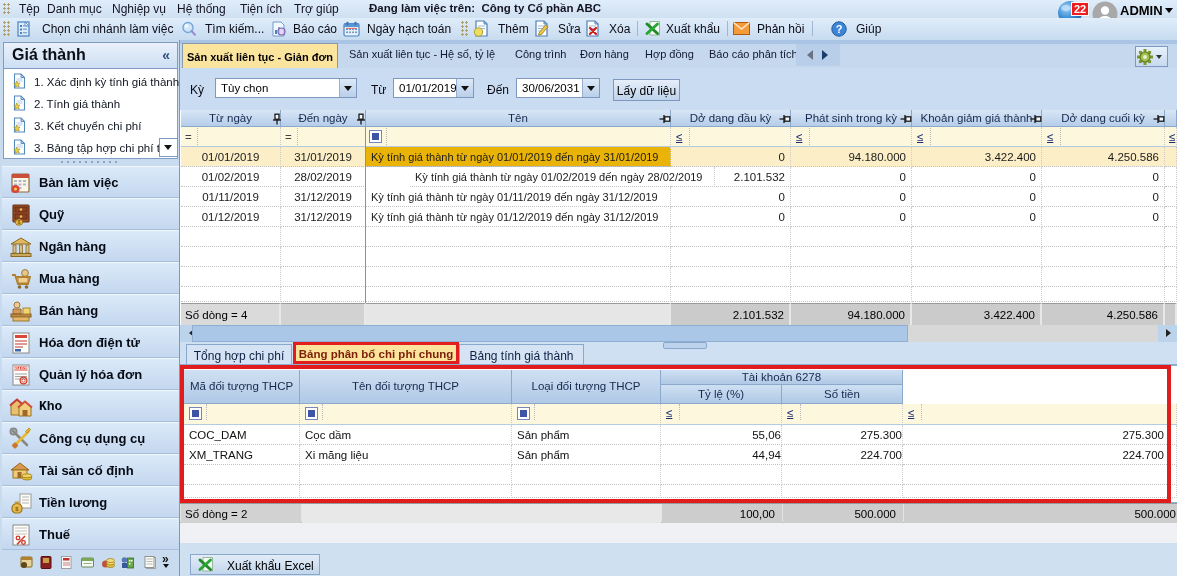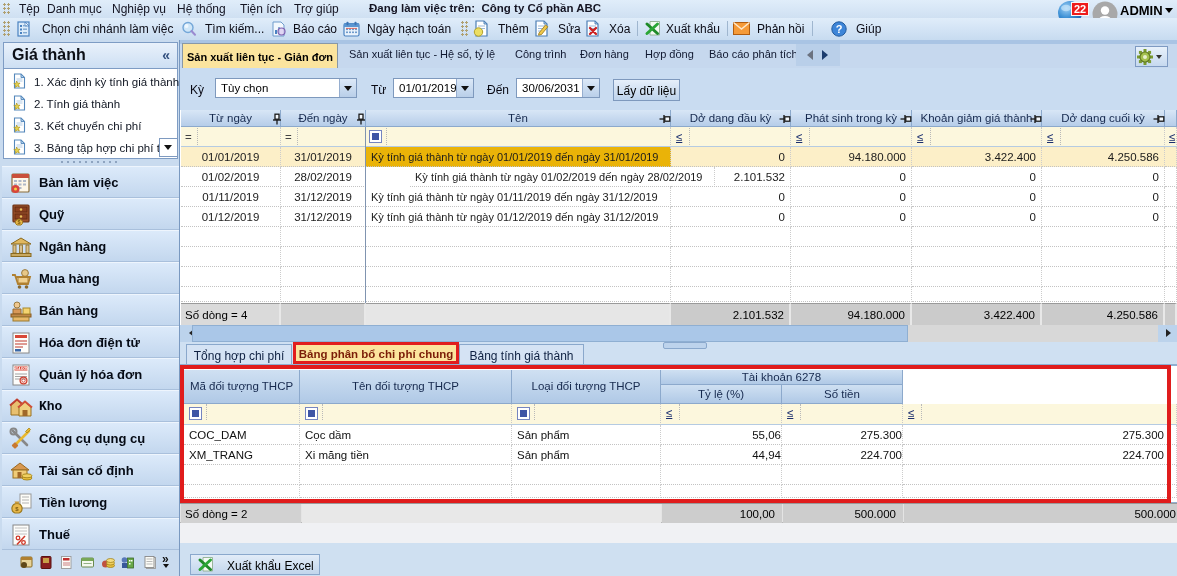--- a/index.html
+++ b/index.html
@@ -693,21 +693,21 @@
         <span class="le" style="position:absolute;left:5px;top:3px;">≤</span>
         <i class="opz" style="left:18px;top:0;height:16px;"></i>
       </div>
 <div class="bcell" style="left:4px;top:59px;width:116px;">COC_DAM</div>
 <div class="bcell" style="left:120px;top:59px;width:212px;">Cọc dầm</div>
 <div class="bcell" style="left:332px;top:59px;width:149px;">Sản phẩm</div>
 <div class="bcell num" style="left:481px;top:59px;width:121px;padding-left:0;">55,06</div>
 <div class="bcell num" style="left:602px;top:59px;width:121px;padding-left:0;">275.300</div>
 <div class="bcell num" style="left:723px;top:59px;width:274px;padding-left:0;padding-right:12px;">275.300</div>
 <div class="bcell" style="left:4px;top:79px;width:116px;">XM_TRANG</div>
-<div class="bcell" style="left:120px;top:79px;width:212px;">Xi măng tiền</div>
+<div class="bcell" style="left:120px;top:79px;width:212px;">Xi măng liệu</div>
 <div class="bcell" style="left:332px;top:79px;width:149px;">Sản phẩm</div>
 <div class="bcell num" style="left:481px;top:79px;width:121px;padding-left:0;">44,94</div>
 <div class="bcell num" style="left:602px;top:79px;width:121px;padding-left:0;">224.700</div>
 <div class="bcell num" style="left:723px;top:79px;width:274px;padding-left:0;padding-right:12px;">224.700</div>
 <div class="bcell" style="left:4px;top:99px;width:116px;height:20px;"></div>
 <div class="bcell" style="left:120px;top:99px;width:212px;height:20px;"></div>
 <div class="bcell" style="left:332px;top:99px;width:149px;height:20px;"></div>
 <div class="bcell" style="left:481px;top:99px;width:121px;height:20px;"></div>
 <div class="bcell" style="left:602px;top:99px;width:121px;height:20px;"></div>
 <div class="bcell" style="left:723px;top:99px;width:274px;height:20px;"></div>

